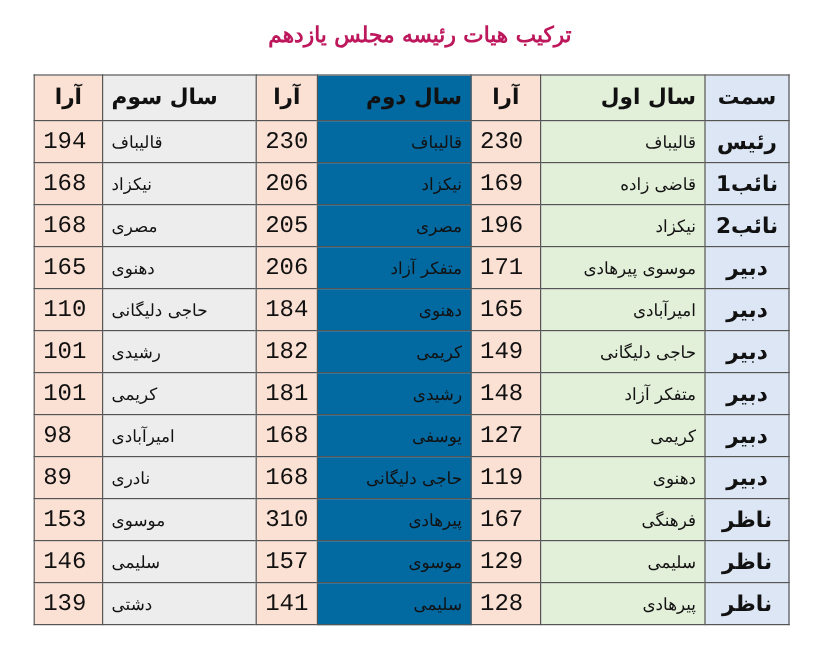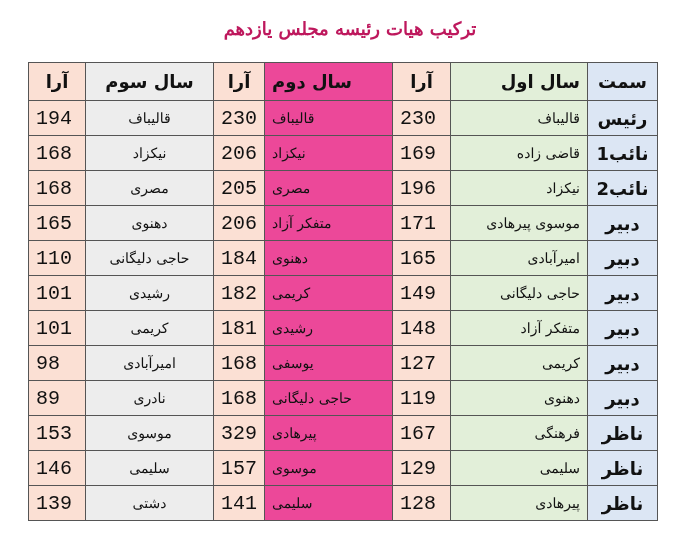--- a/index.html
+++ b/index.html
@@ -12,22 +12,22 @@
           direction: rtl; table-layout: fixed; }
   td, th { border: 1.5px solid #555; padding: 0 7px; height: 35px;
            font-weight: normal; color: #111; box-sizing: border-box; }
   th { height: 38px; font-size: 19px; font-weight: bold; }
   .c-role { width: 70px; background: #dce6f4; text-align: center; font-weight: bold; font-size: 18px; }
   .c-y1 { width: 137px; background: #e2efd9; text-align: right; font-family: "DejaVu Serif", serif; font-size: 14px; margin-top: 39px; }
   .c-v { background: #fbe0d4; text-align: left; font-family: Liberation Mono, monospace; font-size: 20px; }
   .c-v1 { width: 58px; }
   .c-v2 { width: 49px; }
   .c-v3 { width: 57px; }
-  .c-y2 { width: 128px; background: #ec4899; text-align: left; font-family: "DejaVu Serif", serif; font-size: 14px; }
-  .c-y3 { width: 128px; background: #ededed; text-align: center; font-family: "DejaVu Serif", serif; font-size: 14px; }
+  .c-y2 { width: 128px; background: #0369a1; text-align: right; font-family: "DejaVu Serif", serif; font-size: 14px; }
+  .c-y3 { width: 128px; background: #ededed; text-align: left; font-family: "DejaVu Serif", serif; font-size: 14px; }
   th.c-y1, th.c-y2, th.c-y3 { font-family: "DejaVu Sans", sans-serif; font-size: 18px; font-weight: bold; }
   th.c-v { text-align: center; font-family: "DejaVu Sans", sans-serif; font-size: 18px; }
   th.c-role { font-size: 18px; }
 </style>
 </head>
 <body>
 
 <div class="title">ترکیب هیات رئیسه مجلس یازدهم</div>
 
 <table>
@@ -122,21 +122,21 @@
         <td class="c-y2">حاجی دلیگانی</td>
         <td class="c-v c-v2">168</td>
         <td class="c-y3">نادری</td>
         <td class="c-v c-v3">89</td>
       </tr>
       <tr>
         <td class="c-role">ناظر</td>
         <td class="c-y1">فرهنگی</td>
         <td class="c-v c-v1">167</td>
         <td class="c-y2">پیرهادی</td>
-        <td class="c-v c-v2">329</td>
+        <td class="c-v c-v2">310</td>
         <td class="c-y3">موسوی</td>
         <td class="c-v c-v3">153</td>
       </tr>
       <tr>
         <td class="c-role">ناظر</td>
         <td class="c-y1">سلیمی</td>
         <td class="c-v c-v1">129</td>
         <td class="c-y2">موسوی</td>
         <td class="c-v c-v2">157</td>
         <td class="c-y3">سلیمی</td>

